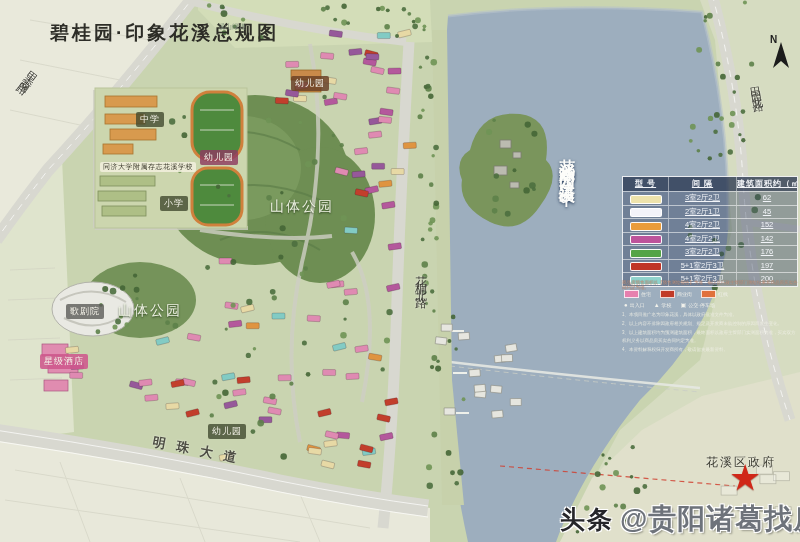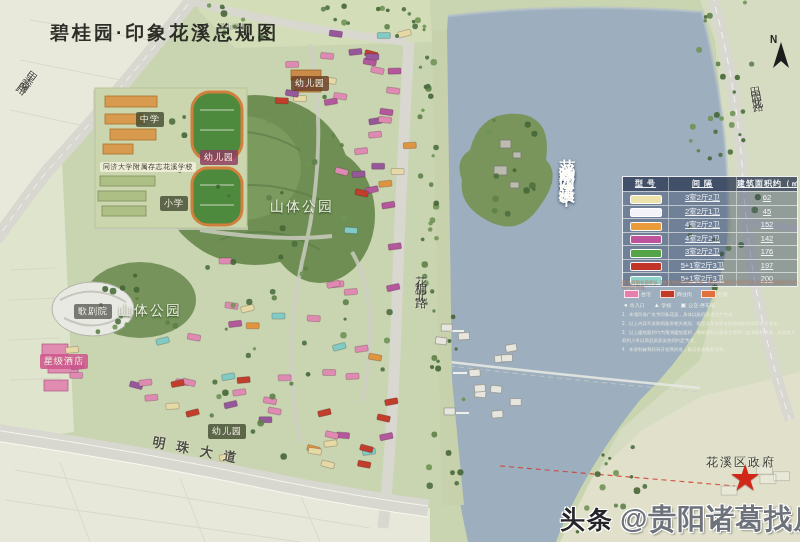--- a/index.html
+++ b/index.html
@@ -14,21 +14,21 @@
   .vert{writing-mode:vertical-rl;letter-spacing:5px;}
   .jiaxiu{left:26px;top:64px;font-size:11px;transform:rotate(38deg);}
   .tianyuan{left:747px;top:78px;font-size:11px;transform:rotate(-9deg);}
   .huatong{left:412px;top:266px;font-size:12px;letter-spacing:7px;}
   .mingzhu{left:152px;top:442px;font-size:13px;font-weight:700;letter-spacing:11px;transform:rotate(11deg);color:#4c4c42;}
   .greenway{left:218px;top:22px;font-size:7px;color:#7d8d7a;}
   
   .badge{padding:1px 4px;font-size:9px;color:#f4f2e8;background:rgba(62,70,44,.78);border-radius:2px;letter-spacing:1px;}
   .badge.mag{background:rgba(142,58,96,.82);}
   .badge.brown{background:rgba(104,62,36,.82);}
-  .badge.gray{background:rgba(88,88,84,.78);margin-left:8px;}
+  .badge.gray{background:rgba(88,88,84,.78);}
   .badge.pink{background:rgba(206,88,140,.88);}
   .parkl{font-size:14px;color:#eef2e2;text-shadow:0 1px 2px rgba(30,50,20,.9);letter-spacing:2px;}
   .schoolstrip{left:100px;top:162px;font-size:7px;color:#3c3a2c;background:rgba(242,240,222,.85);
                padding:0 3px;border-radius:2px;letter-spacing:.5px;}
   
   .lakepark{left:556px;top:146px;font-size:16px;color:#fdfdfa;writing-mode:vertical-rl;
             letter-spacing:4px;text-shadow:0 1px 3px rgba(40,60,90,.8);font-weight:600;}
   
   .ltable{left:622px;top:176px;width:174px;background:rgba(44,60,92,.40);
           border:1px solid rgba(255,255,255,.85);color:#f2f4f8;text-decoration:underline;}

